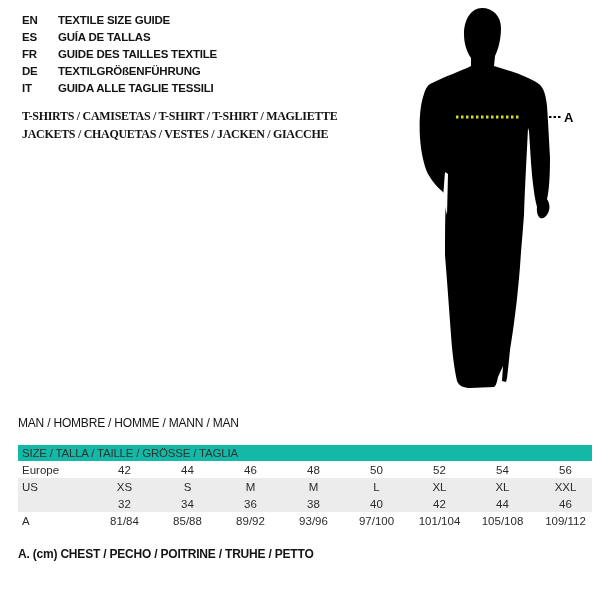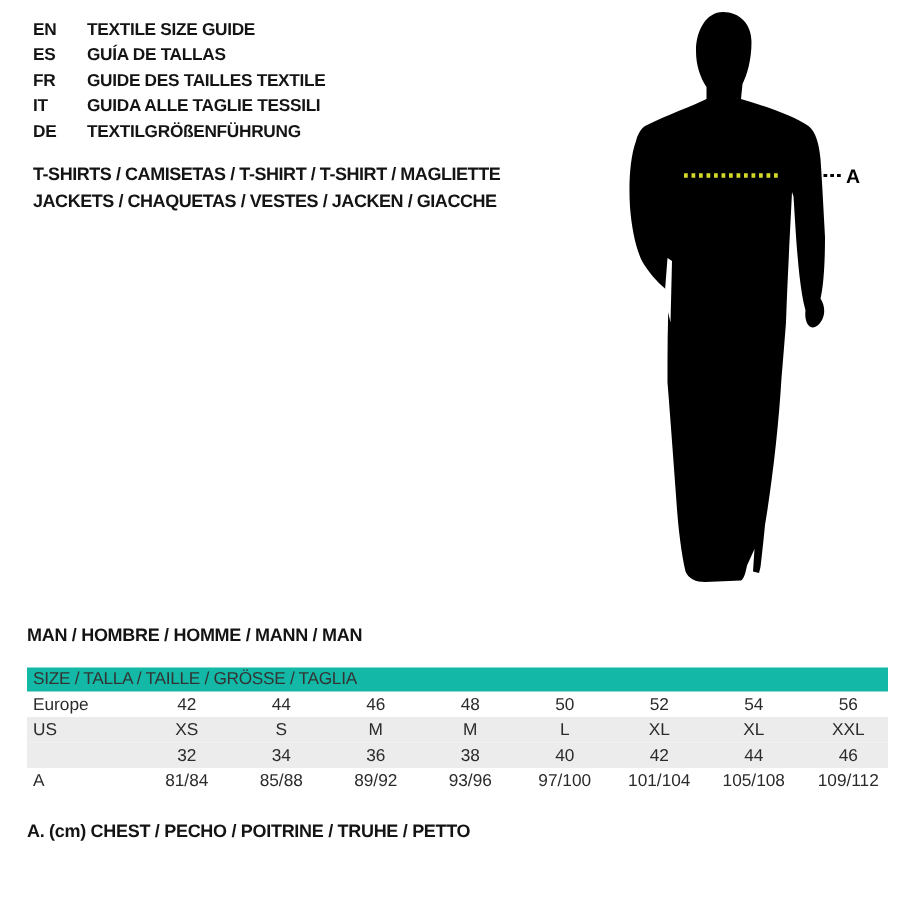--- a/index.html
+++ b/index.html
@@ -5,25 +5,25 @@
   html,body{margin:0;padding:0;background:#fff;}
   .canvas{
     position:relative;width:600px;height:600px;background:#ffffff;overflow:hidden;
     font-family:"Liberation Sans", sans-serif;color:#141414;padding-left:32px;
   }
   
   .lang-block{position:absolute;left:22px;top:11px;}
   .lang-row{display:flex;height:17px;align-items:center;font-weight:700;font-size:11.5px;letter-spacing:-0.2px;}
   .lang-code{width:36px;}
   
-  .products{position:absolute;left:22px;top:107px;font-weight:700;font-size:12px;line-height:18px;letter-spacing:-0.3px;white-space:nowrap;}
+  .products{position:absolute;left:22px;top:107px;font-weight:700;font-size:12px;line-height:18px;letter-spacing:-0.3px;white-space:nowrap;font-family:Liberation Serif, serif;}
   
   .figure-wrap{position:absolute;left:402px;top:0px;width:186px;height:400px;}
   
-  .man-title{position:absolute;left:18px;top:416px;font-weight:700;font-size:12px;letter-spacing:-0.2px;}
+  .man-title{position:absolute;left:18px;top:416px;font-weight:400;font-size:12px;letter-spacing:-0.2px;}
   
   .size-table{position:absolute;left:18px;top:445px;width:574px;font-size:11.5px;color:#2b2b2b;}
   .thead{height:16px;line-height:16px;background:#14b8a6;color:#333;padding-left:4px;letter-spacing:-0.2px;}
   .trow{display:flex;height:17px;align-items:center;gap:10px;}
   .trow.shaded{background:#ececec;}
   .tlabel{width:66px;padding-left:4px;}
   .tcell{flex:1;text-align:center;}
   
   .footnote{position:absolute;left:18px;top:547px;font-weight:700;font-size:12px;letter-spacing:-0.2px;white-space:nowrap;}
 </style>
@@ -39,26 +39,26 @@
     </div>
     <div class="lang-row">
       <span class="lang-code">ES</span>
       <span class="lang-text">GUÍA DE TALLAS</span>
     </div>
     <div class="lang-row">
       <span class="lang-code">FR</span>
       <span class="lang-text">GUIDE DES TAILLES TEXTILE</span>
     </div>
     <div class="lang-row">
+      <span class="lang-code">DE</span>
+      <span class="lang-text">TEXTILGRÖßENFÜHRUNG</span>
+    </div>
+    <div class="lang-row">
       <span class="lang-code">IT</span>
       <span class="lang-text">GUIDA ALLE TAGLIE TESSILI</span>
-    </div>
-    <div class="lang-row">
-      <span class="lang-code">DE</span>
-      <span class="lang-text">TEXTILGRÖßENFÜHRUNG</span>
     </div>
   </div>
 
   <div class="products">
     <div>T-SHIRTS / CAMISETAS / T-SHIRT / T-SHIRT / MAGLIETTE</div>
     <div>JACKETS / CHAQUETAS / VESTES / JACKEN / GIACCHE</div>
   </div>
 
   <div class="figure-wrap">
     <svg width="186" height="400" viewBox="402 0 186 400" xmlns="http://www.w3.org/2000/svg">

